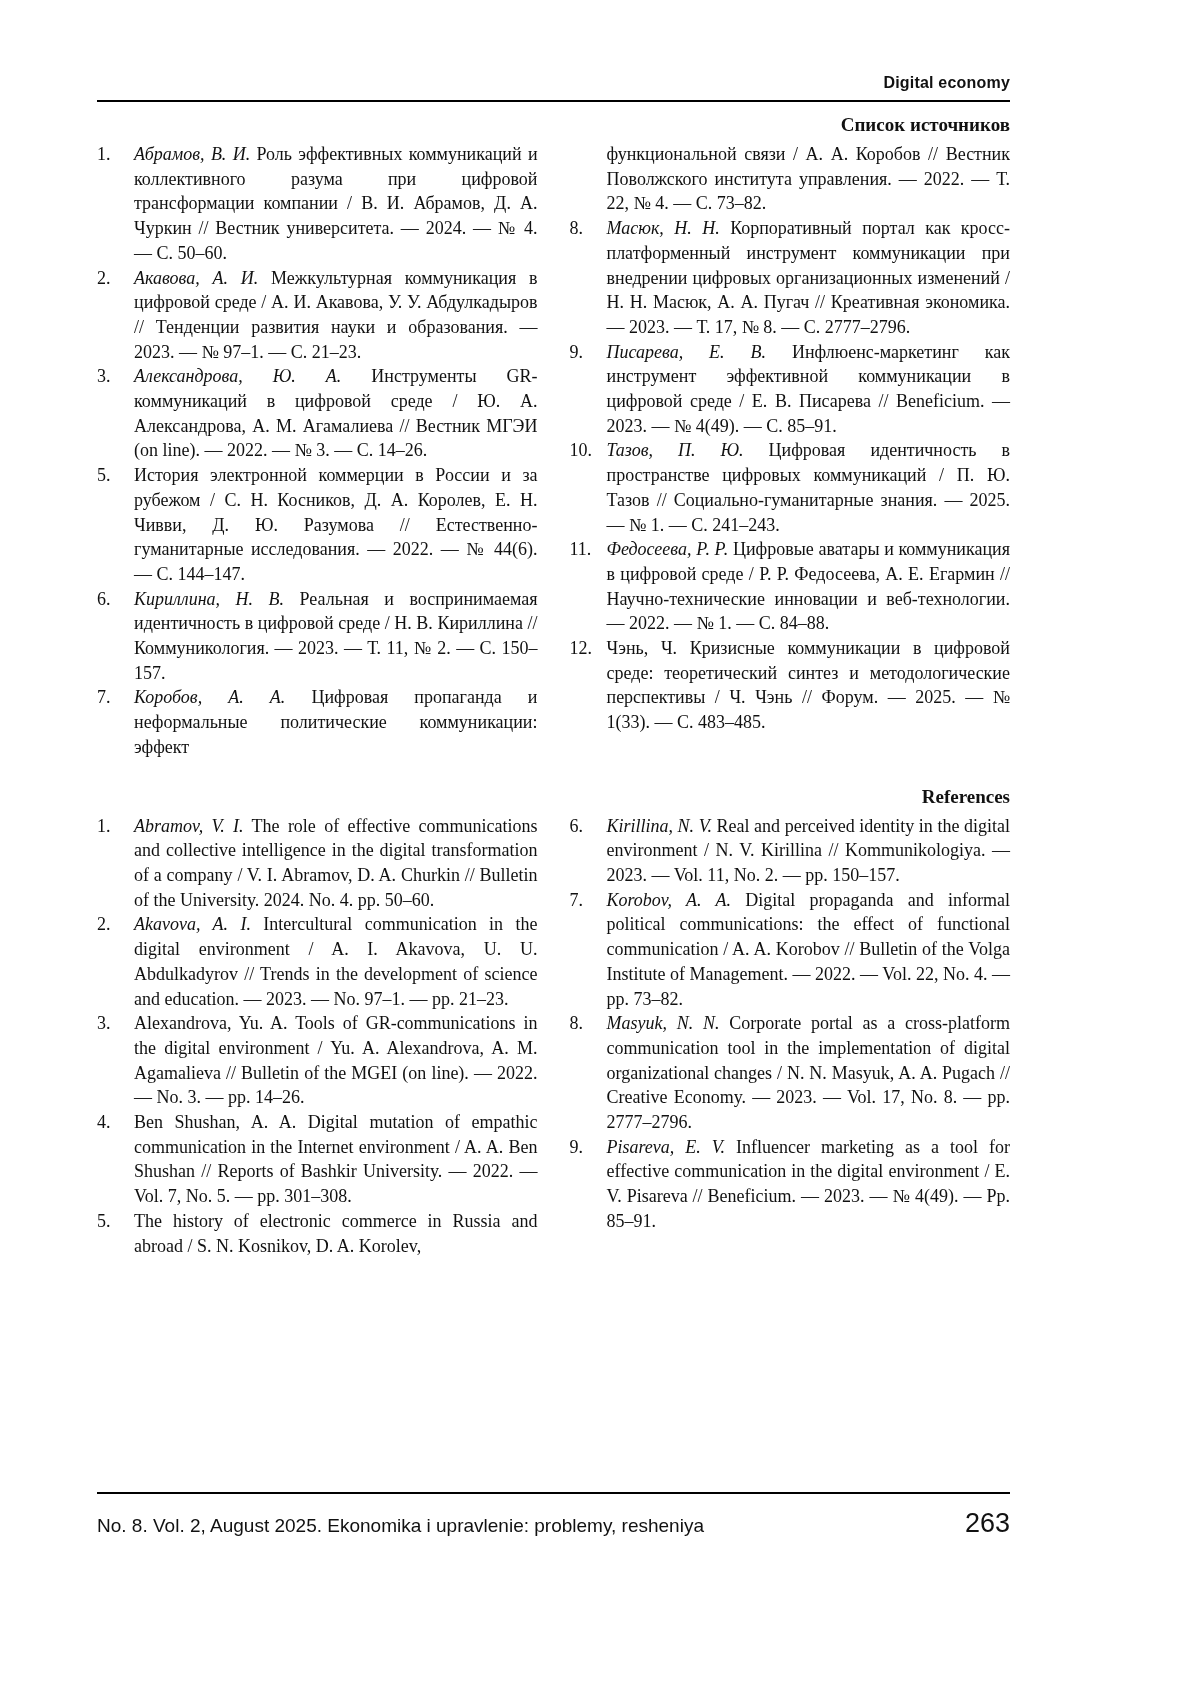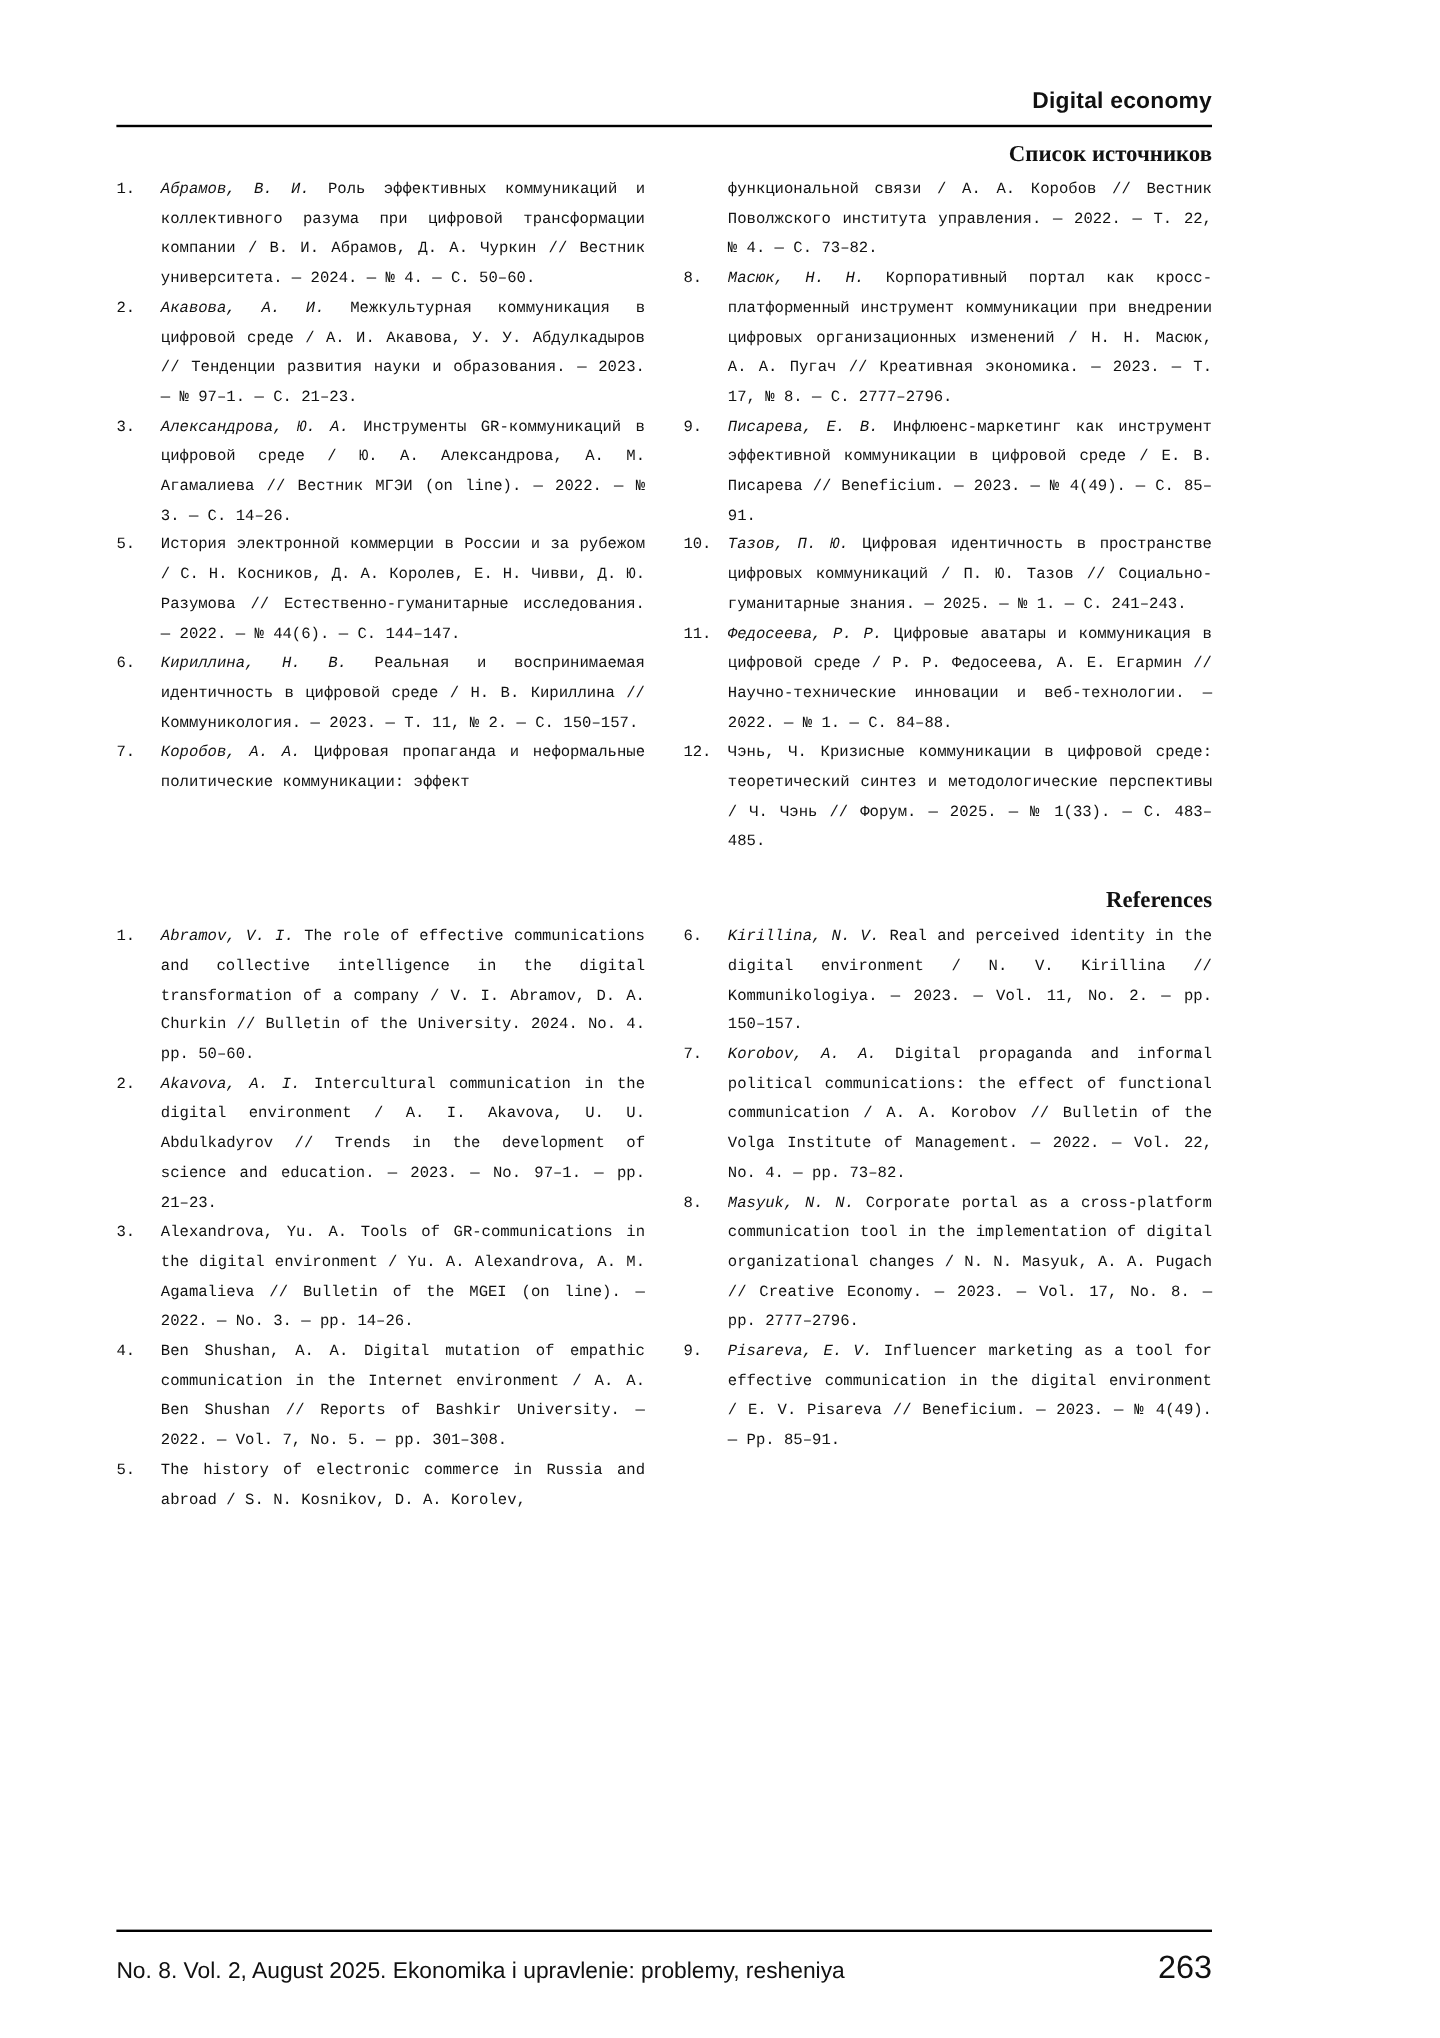--- a/index.html
+++ b/index.html
@@ -17,21 +17,21 @@
     position: absolute;
     left: 97px;
     top: 0;
     width: 913px;
   }
   .running-head {
     margin-top: 74px;
     text-align: right;
     font-family: "Liberation Sans", sans-serif;
     font-weight: 700;
-    font-size: 19px;
+    font-size: 16px;
     letter-spacing: 0.2px;
   }
   .head-rule {
     border: none;
     border-top: 2px solid #000;
     margin: 8px 0 0 0;
   }
   .section-title {
     font-size: 19px;
     font-weight: 700;
@@ -44,45 +44,44 @@
   .columns {
     display: flex;
     gap: 32px;
   }
   .col {
     width: 440.5px;
     flex: 0 0 440.5px;
   }
   .ref-item {
     margin: 0;
-    font-size: 13px;
+    font-size: 18px;
     line-height: 24.7px;
     text-align: justify;
     padding-left: 37px;
     text-indent: -37px;
     hyphens: auto;
-    font-family: Liberation Mono, monospace;
     -webkit-hyphens: auto;
   }
   .ref-num {
     display: inline-block;
     width: 37px;
     text-indent: 0;
   }
   .ref-author {
     font-style: italic;
   }
   .ref-author:not(:empty)::after {
     content: " ";
     font-style: normal;
   }
   .footer {
     position: absolute;
     left: 97px;
-    top: 1608px;
+    top: 1492px;
     width: 913px;
     border-top: 2px solid #000;
     padding-top: 14px;
     display: flex;
     justify-content: space-between;
     align-items: baseline;
     font-family: "Liberation Sans", sans-serif;
     font-size: 19px;
     color: #111111;
   }

